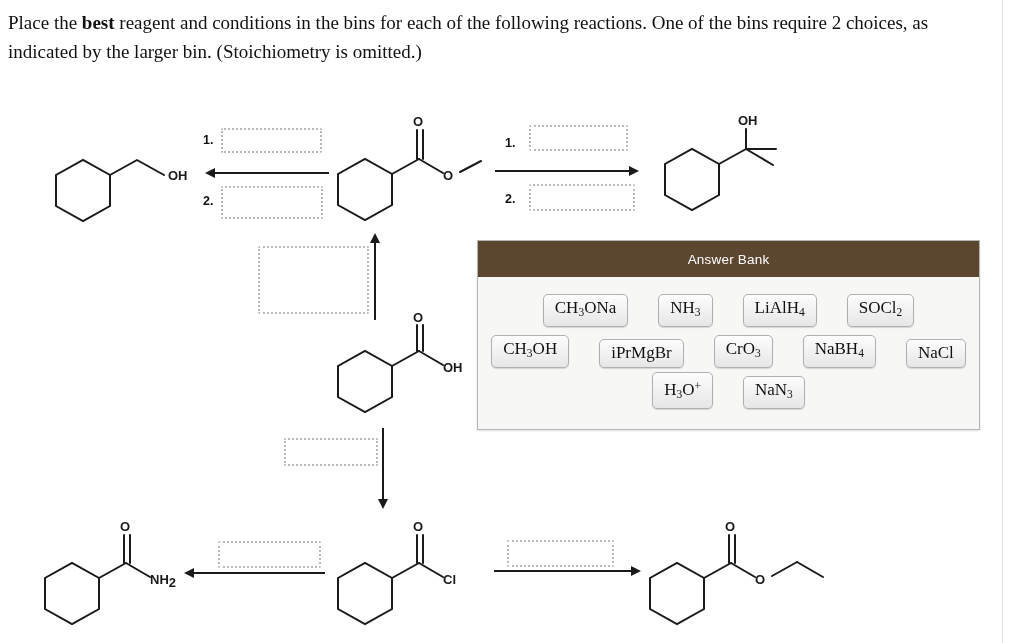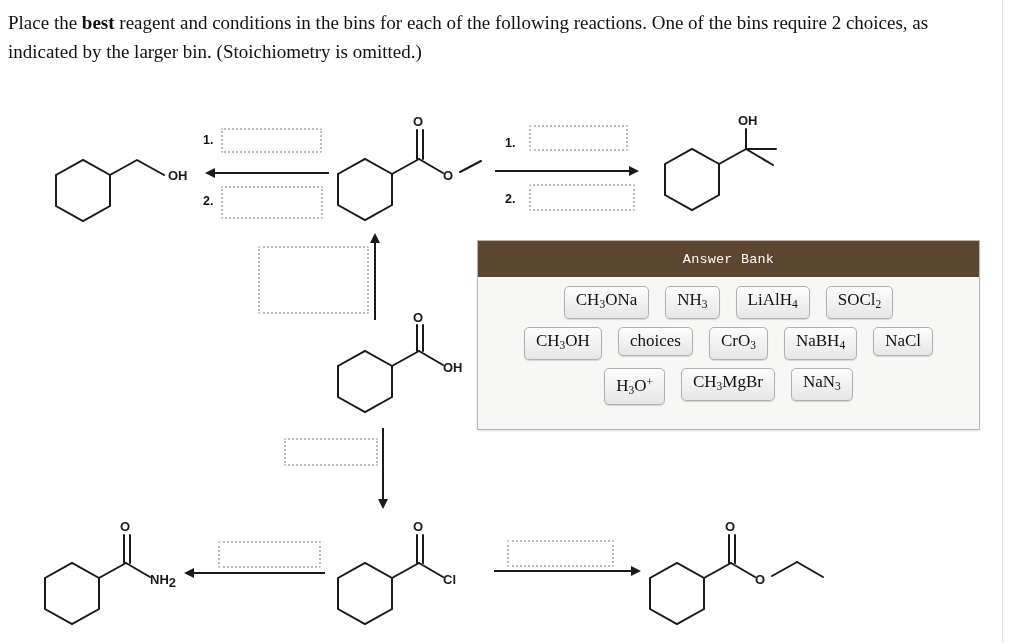--- a/index.html
+++ b/index.html
@@ -122,35 +122,35 @@
     height: 190px;
     border: 1px solid #b5b5b5;
     background: #f7f7f5;
     box-sizing: border-box;
     box-shadow: 0 1px 2px rgba(0,0,0,0.12);
   }
   #answer-bank-header {
     height: 36px;
     background: #5c4630;
     color: #ffffff;
-    font-family: Liberation Mono, monospace;
+    font-family: Liberation Sans, sans-serif;
     font-size: 13.5px;
     display: flex;
     align-items: center;
     justify-content: center;
     letter-spacing: 0.2px;
   }
   #answer-bank-body {
     padding: 9px 10px 8px 10px;
   }
   .bank-row {
     display: flex;
-    align-items: flex-start;
+    align-items: flex-end;
     justify-content: center;
-    gap: 16px;
+    gap: 30px;
     height: 41px;
   }
   .chip {
     position: relative;
     background: linear-gradient(#fdfdfd, #e6e6e6);
     border: 1px solid #b0b0b0;
     border-radius: 5px;
     padding: 4px 11px 5px 11px;
     font-family: "Liberation Serif", serif;
     font-size: 17px;
@@ -309,24 +309,23 @@
   <div id="answer-bank-header" style="background: rgb(92, 70, 48);">Answer Bank</div>
   <div id="answer-bank-body">
     <div class="bank-row">
         <div class="chip">CH<sub>3</sub>ONa</div>
         <div class="chip">NH<sub>3</sub></div>
         <div class="chip">LiAlH<sub>4</sub></div>
         <div class="chip">SOCl<sub>2</sub></div>
       </div>
     <div class="bank-row">
         <div class="chip">CH<sub>3</sub>OH</div>
-        <div class="chip">choices</div>
+        <div class="chip">iPrMgBr</div>
         <div class="chip">CrO<sub>3</sub></div>
         <div class="chip">NaBH<sub>4</sub></div>
         <div class="chip">NaCl</div>
       </div>
     <div class="bank-row">
         <div class="chip stacked">H<sub>3</sub>O<sup>+</sup></div>
-        <div class="chip">CH<sub>3</sub>MgBr</div>
         <div class="chip">NaN<sub>3</sub></div>
       </div>
   </div>
 </div>
 
 </body></html>

